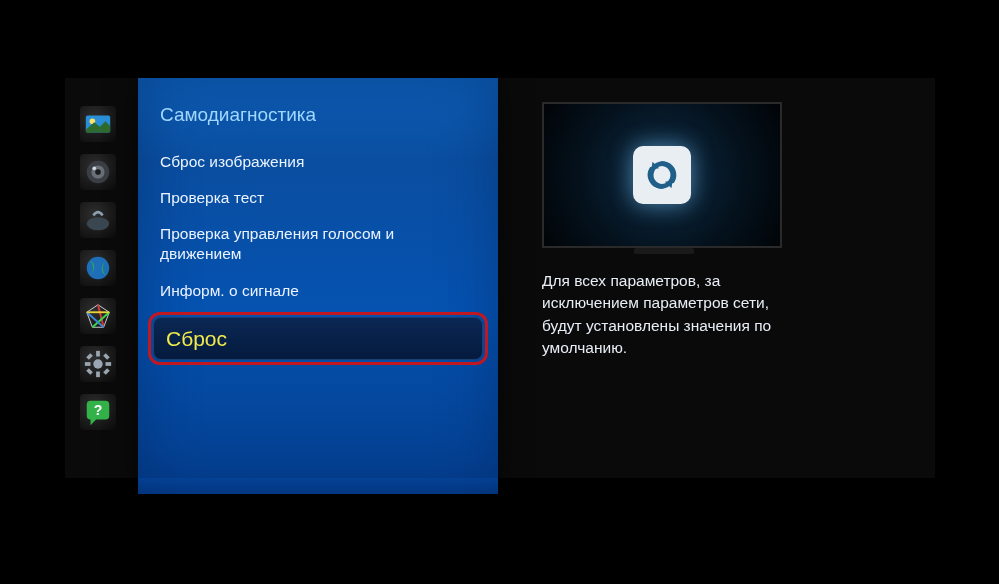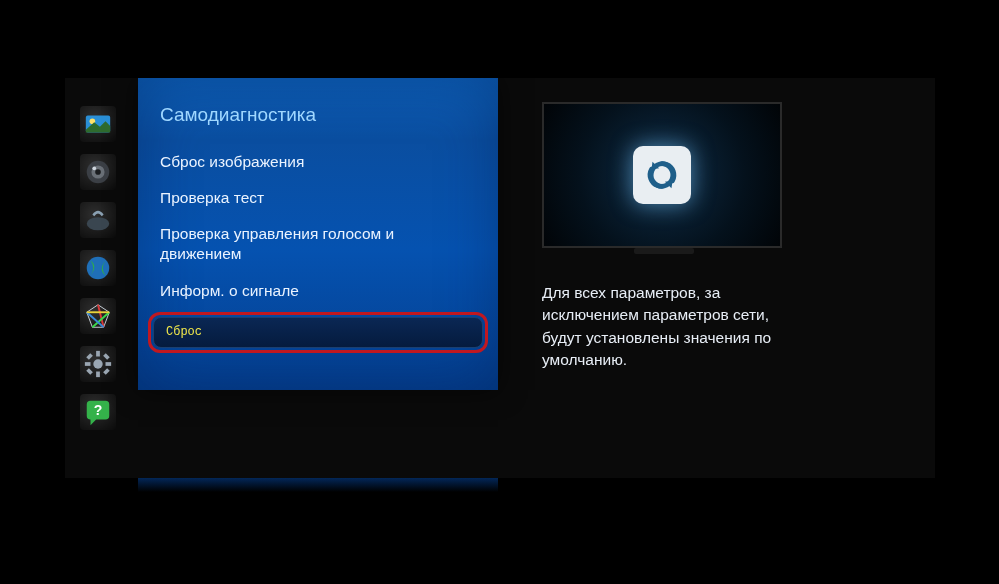--- a/index.html
+++ b/index.html
@@ -28,21 +28,21 @@
     display: flex; align-items: center; justify-content: center;
     border-radius: 4px;
     background: radial-gradient(circle at 40% 35%, rgba(255,255,255,0.15), rgba(0,0,0,0));
   }
   .strip-icon svg { width: 30px; height: 30px; }
 
   
   .menu-panel {
     position: absolute;
     left: 138px; top: 78px;
-    width: 360px; height: 312px;
+    width: 360px; height: 416px;
     background: linear-gradient(180deg, #0d5fb8 0%, #0a4ea0 20%, #0552b0 55%, #043e8e 100%);
     padding: 20px 0 0 0;
     box-shadow: 0 0 25px rgba(0,0,0,0.6), inset 0 0 60px rgba(0,30,80,0.4);
   }
   .menu-title {
     color: #9fd7ff;
     font-size: 19px;
     font-weight: 500;
     padding: 6px 22px 18px 22px;
   }
@@ -60,23 +60,22 @@
   .red-outline {
     border: 3px solid #c01820;
     border-radius: 12px;
     padding: 2px;
   }
   .selected-inner {
     background: linear-gradient(180deg, #0a2754 0%, #051b3e 100%);
     border: 1px solid #1b3f70;
     border-radius: 8px;
     color: #f3e94a;
-    font-size: 12px;
+    font-size: 21px;
     padding: 7px 12px;
-    font-family: Liberation Mono, monospace;
   }
   
   .menu-shadow {
     position: absolute;
     left: 138px; top: 478px;
     width: 360px; height: 14px;
     background: linear-gradient(180deg, rgba(5,70,160,0.55), rgba(0,0,0,0));
   }
 
   
@@ -96,21 +95,21 @@
     width: 58px; height: 58px;
     background: #e9eef2;
     border-radius: 10px;
     display: flex; align-items: center; justify-content: center;
     box-shadow: 0 0 22px rgba(120,200,255,0.6);
   }
   .tv-stand { position:absolute; width:60px; height:6px; background:#1a1a1a; bottom:-8px; left:90px; border-radius:2px; }
 
   .desc {
     position: absolute;
-    left: 542px; top: 282px;
+    left: 542px; top: 270px;
     width: 260px;
     color: #e8eef6;
     font-size: 15.5px;
     line-height: 1.45;
   }
 </style>
 </head>
 <body>
 
 <div class="stage">

